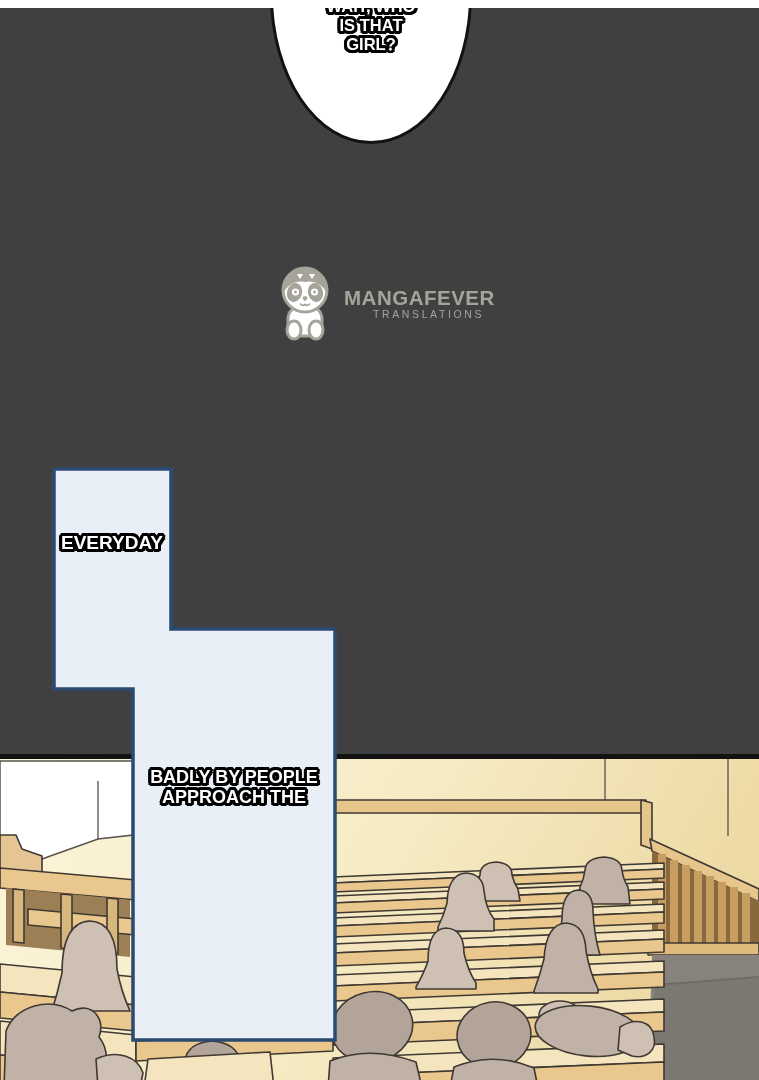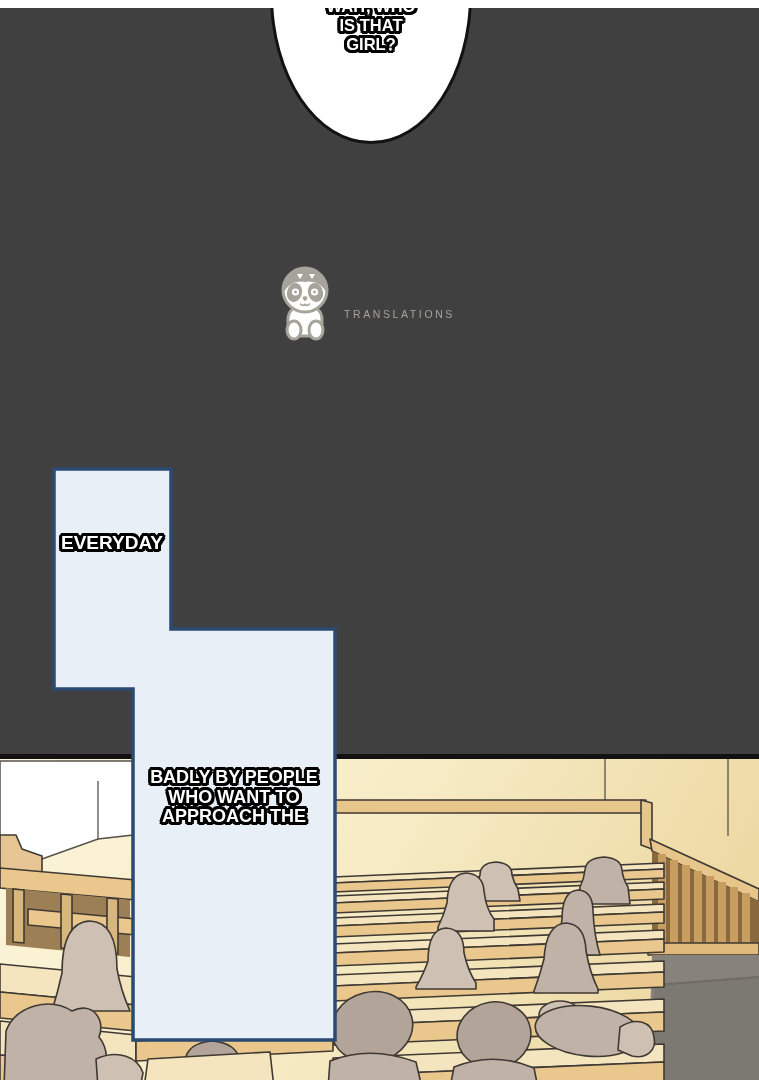--- a/index.html
+++ b/index.html
@@ -28,21 +28,21 @@
     position:absolute;left:-22px;right:-22px;top:148px;
     font-size:16.5px;line-height:19px;
   }
   
   .watermark{position:absolute;left:273px;top:256px;z-index:2;display:flex;align-items:flex-start;}
   .brand-name{
     position:absolute;left:71px;top:22px;width:150px;
     font-size:20.5px;font-weight:bold;letter-spacing:.5px;color:var(--logo-gray);
   }
   .brand-subtitle{
-    position:absolute;left:71px;top:44px;width:140px;text-align:left;
+    position:absolute;left:71px;top:44px;width:140px;text-align:right;
     font-size:10.5px;letter-spacing:2.6px;color:var(--logo-gray);
   }
   
   .caption-svg{position:absolute;left:50px;top:457px;z-index:3;}
   .caption-box-shape{fill:var(--bubble-fill);stroke:var(--bubble-border);stroke-width:3.5;}
   .caption-everyday{
     position:absolute;left:32px;top:524px;width:160px;z-index:4;
     font-size:19px;line-height:21px;
   }
   .caption-narration{
@@ -95,20 +95,21 @@
       <path d="M36,10 l3,5 l3,-5 Z" fill="#ffffff"></path>
       <ellipse cx="21.5" cy="28.5" rx="7.5" ry="9.5" transform="rotate(16 21.5 28.5)" fill="var(--logo-gray)"></ellipse>
       <ellipse cx="42.5" cy="28.5" rx="7.5" ry="9.5" transform="rotate(-16 42.5 28.5)" fill="var(--logo-gray)"></ellipse>
       <circle cx="22.5" cy="28" r="3.6" fill="#ffffff"></circle>
       <circle cx="41.5" cy="28" r="3.6" fill="#ffffff"></circle>
       <circle cx="22.5" cy="28" r="1.4" fill="var(--logo-gray)"></circle>
       <circle cx="41.5" cy="28" r="1.4" fill="var(--logo-gray)"></circle>
       <path d="M29.5,33 Q32,31.5 34.5,33 Q34,36.5 32,37 Q30,36.5 29.5,33 Z" fill="var(--logo-gray)"></path>
       <path d="M27.5,40 Q29.7,42.5 32,40.3 Q34.3,42.5 36.5,40" fill="none" stroke="var(--logo-gray)" stroke-width="1.6" stroke-linecap="round"></path>
     </svg>
+    <div class="brand-name">MANGAFEVER</div>
     <div class="brand-subtitle">TRANSLATIONS</div>
   </div>
 
   <div class="panel">
     <svg width="759" height="329" viewBox="0 0 759 329">
       <defs>
         <linearGradient id="wallGrad" x1="0" y1="0" x2="1" y2="0.25">
           <stop offset="0" class="stop-a"></stop>
           <stop offset="0.55" class="stop-b"></stop>
           <stop offset="1" class="stop-c"></stop>
@@ -232,17 +233,16 @@
   </div>
 
   <svg class="caption-svg" width="290" height="580" viewBox="0 0 290 580">
     <path class="caption-box-shape" d="M4 4 L121 4 L121 164 L285 164 L285 575 L83 575 L83 224 L4 224 Z"></path>
   </svg>
 
   <div class="caption-everyday comic">EVERYDAY</div>
 
   <div class="caption-narration comic">
     <span>BADLY BY PEOPLE</span>
-    <span>WHO WANT TO</span>
     <span>APPROACH THE</span>
   </div>
 
 </div>
 
 </body></html>

